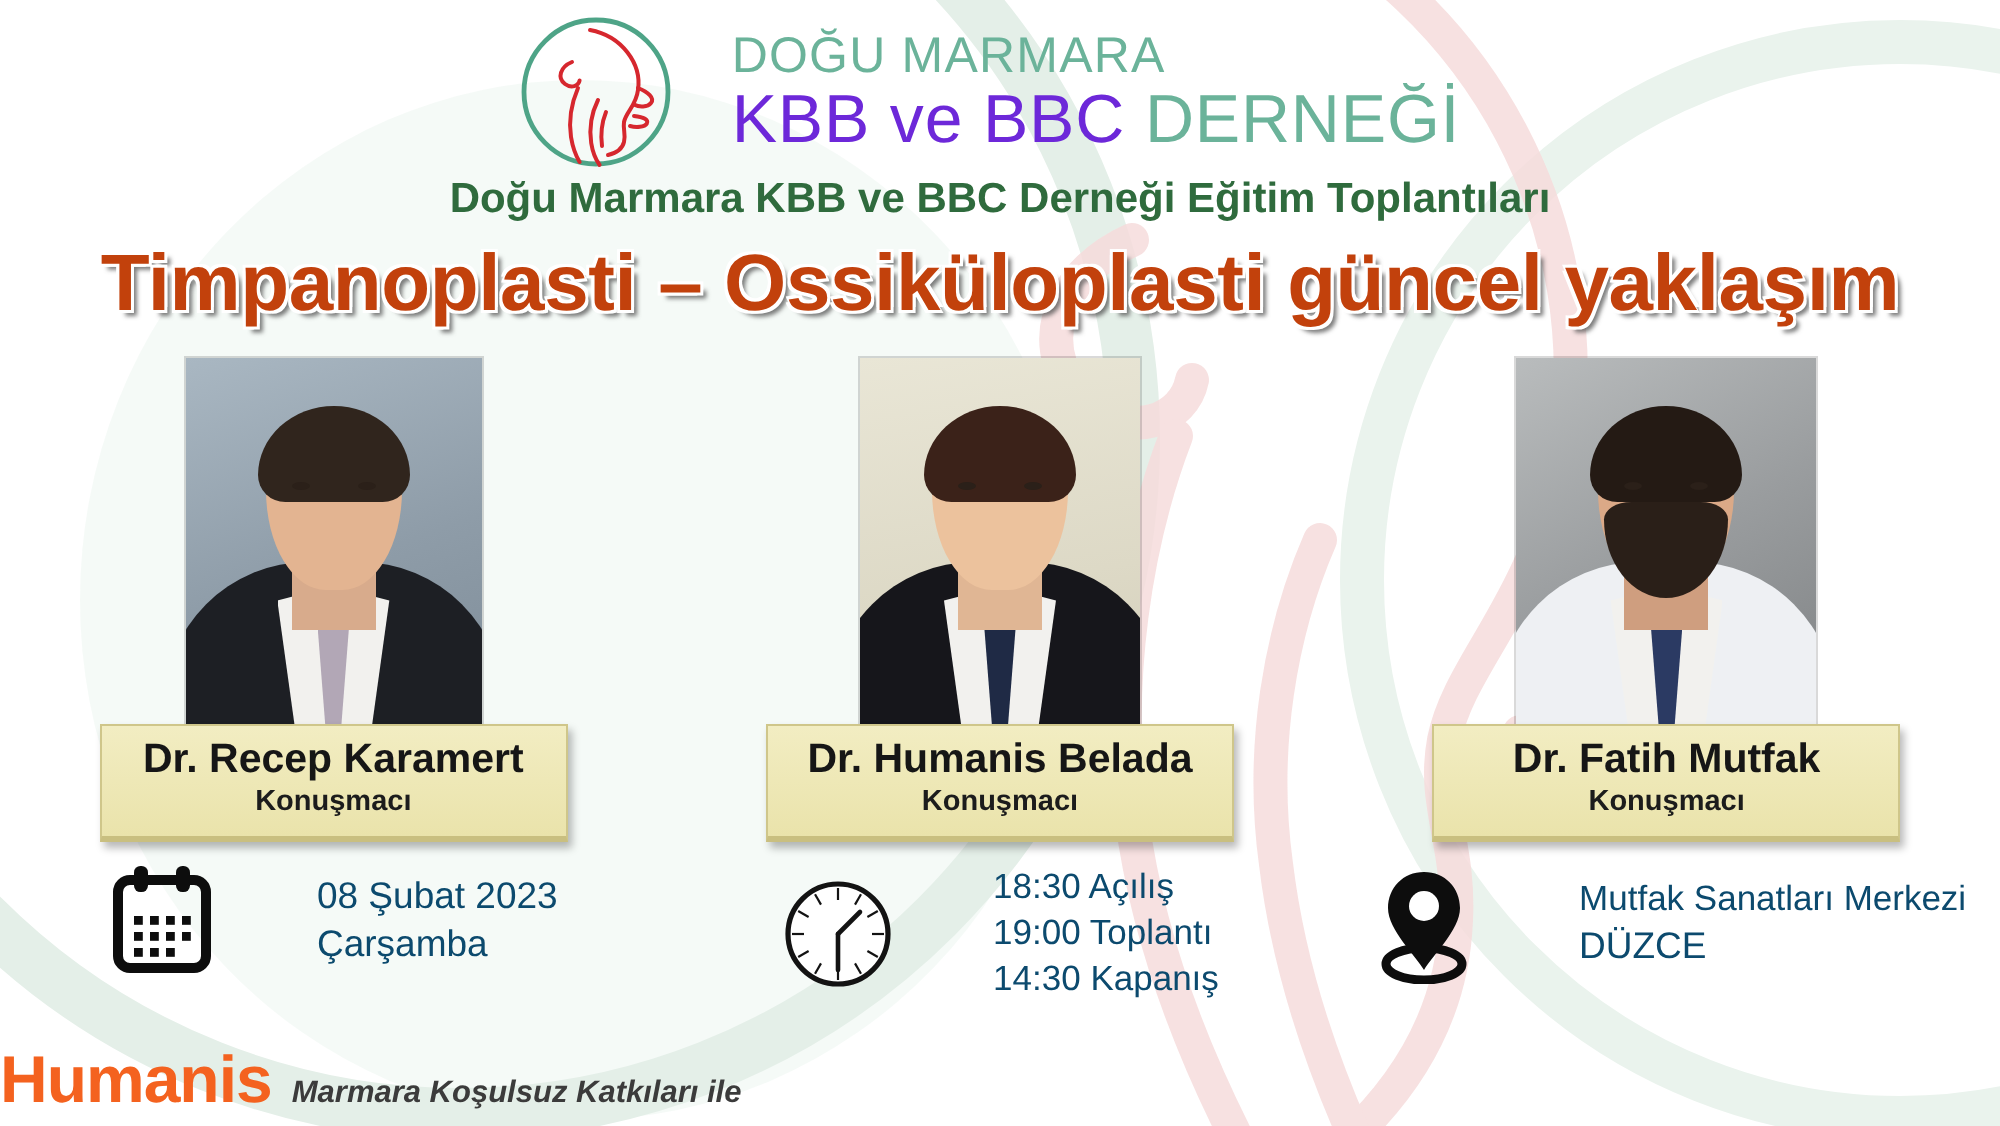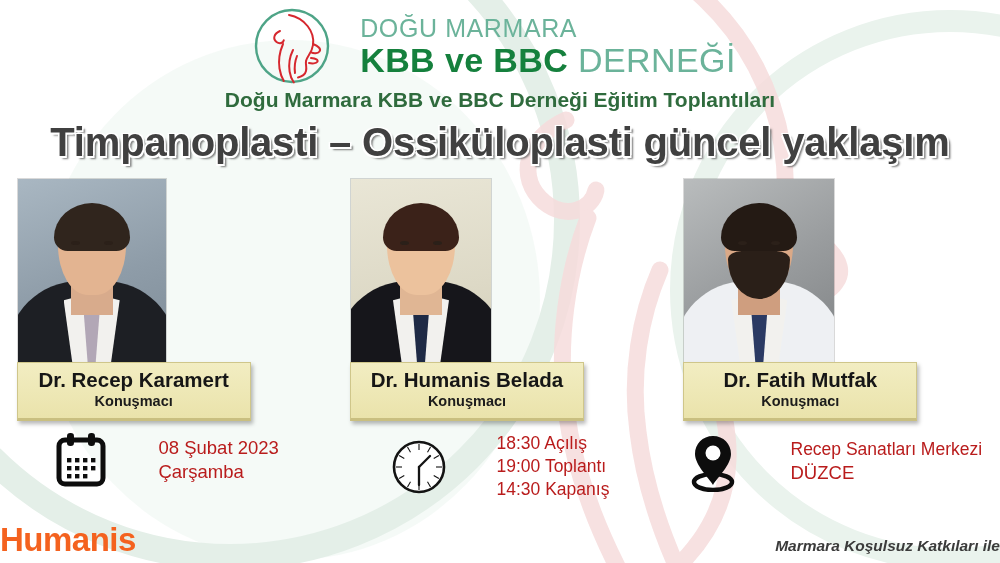--- a/index.html
+++ b/index.html
@@ -96,22 +96,22 @@
     color: #6bb39a;
     font-weight: 400;
     margin-bottom: 2px;
   }
   .logo-line2 {
     font-size: 34px;
     letter-spacing: .4px;
     white-space: nowrap;
   }
   .logo-strong {
-    font-weight: 700;
-    color: #15803d;
+    font-weight: 400;
+    color: #6d28d9;
   }
   .logo-light {
     font-weight: 400;
     color: #6bb39a;
     text-align: center;
   }
 
   
   .subtitle {
     position: absolute;
@@ -123,21 +123,21 @@
     color: #2f6b3d;
     z-index: 3;
   }
   .main-title {
     position: absolute;
     top: 120px;
     left: 0; right: 0;
     text-align: center;
     font-size: 40px;
     font-weight: 700;
-    color: #404040;
+    color: #c2410c;
     letter-spacing: -.2px;
     z-index: 3;
     text-shadow:
       1.5px 1.5px 0 #ffffff,
       -1.5px 1.5px 0 #ffffff,
       1.5px -1.5px 0 #ffffff,
       -1.5px -1.5px 0 #ffffff,
       3px 3px 2px rgba(80,80,80,.75);
   }
 
@@ -149,21 +149,21 @@
     height: 240px;
     display: flex;
     justify-content: space-around;
     align-items: flex-start;
     z-index: 3;
   }
   .speaker {
     width: 300px;
     display: flex;
     flex-direction: column;
-    align-items: flex-start;
+    align-items: center;
   }
   .photo {
     width: 150px;
     height: 188px;
     position: relative;
     overflow: hidden;
     border: 1px solid rgba(0,0,0,.15);
     box-sizing: border-box;
   }
   .photo.p2 { width: 142px; }
@@ -305,35 +305,35 @@
   .info-block {
     width: 300px;
     display: flex;
     align-items: center;
     justify-content: center;
     gap: 14px;
   }
   .info-icon { flex: 0 0 auto; }
   .info-text {
     font-size: 17.5px;
-    color: #b91c1c;
+    color: #0c4a6e;
     line-height: 1.32;
     white-space: nowrap;
     margin-left: 36px;
   }
   .info-text .big { font-size: 18.5px; }
 
   
   .footer {
     position: absolute;
     bottom: 4px;
     left: 0; right: 0;
     display: flex;
     align-items: baseline;
-    justify-content: space-between;
+    justify-content: flex-start;
     gap: 10px;
     z-index: 3;
   }
   .brand {
     font-size: 33px;
     font-weight: 700;
     color: #f4621f;
     letter-spacing: -.5px;
   }
   .brand-note {
@@ -501,21 +501,21 @@
       </div>
     </div>
 
     <div class="info-block">
       <svg class="info-icon" width="56" height="60" viewBox="0 0 56 60">
         <ellipse cx="28" cy="50" rx="19" ry="8" fill="none" stroke="#0d0d0d" stroke-width="4.5"></ellipse>
         <path d="M28 4 C 38.5 4, 46 12, 46 22 C 46 33, 32 46, 28 53 C 24 46, 10 33, 10 22 C 10 12, 17.5 4, 28 4 Z" fill="#0d0d0d"></path>
         <circle cx="28" cy="21" r="7.5" fill="#ffffff"></circle>
       </svg>
       <div class="info-text">
-        <div>Recep Sanatları Merkezi</div>
+        <div>Mutfak Sanatları Merkezi</div>
         <div class="big">DÜZCE</div>
       </div>
     </div>
 
   </div>
 
   <div class="footer">
     <div class="brand">Humanis</div>
     <div class="brand-note">Marmara Koşulsuz Katkıları ile</div>
   </div>

